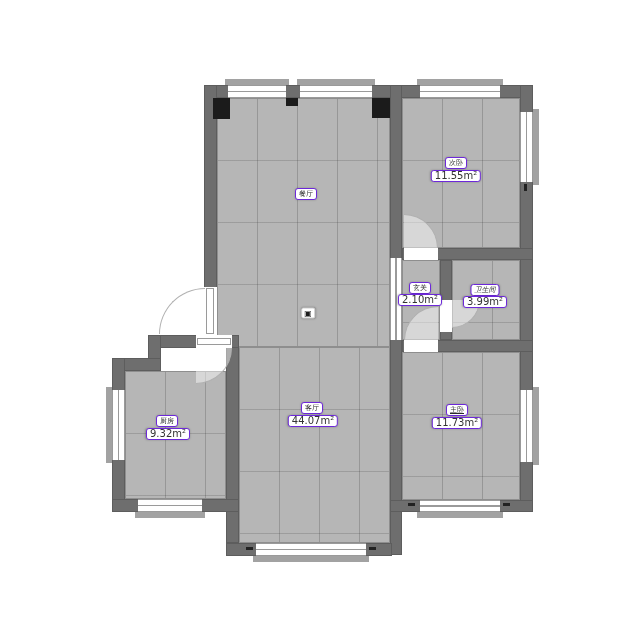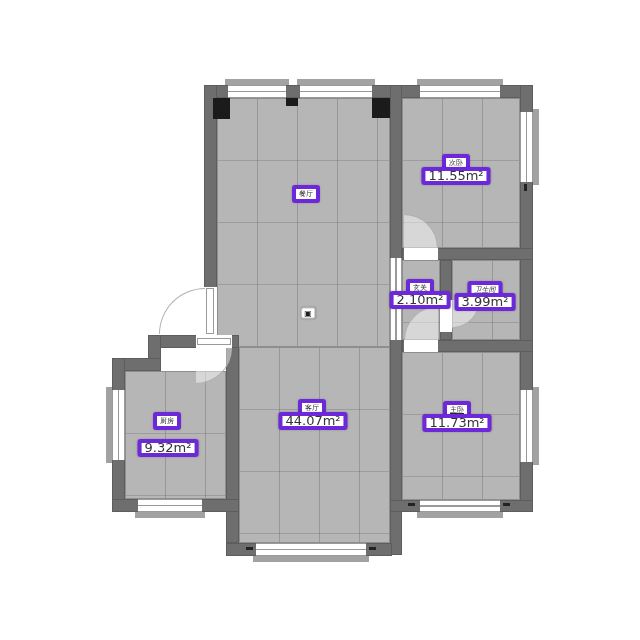--- a/index.html
+++ b/index.html
@@ -15,24 +15,24 @@
   .win-h{position:absolute;background:linear-gradient(to bottom,#9a9a9a 0 1px,#fff 1px 45%,#9a9a9a 45% 55%,#fff 55% calc(100% - 1px),#9a9a9a calc(100% - 1px) 100%);}
   .win-v{position:absolute;background:linear-gradient(to right,#9a9a9a 0 1px,#fff 1px 45%,#9a9a9a 45% 55%,#fff 55% calc(100% - 1px),#9a9a9a calc(100% - 1px) 100%);}
   .sill{position:absolute;background:#a2a2a2;}
   .opening{position:absolute;background:#ffffff;}
   .leaf{position:absolute;background:#ffffff;border:1px solid #9a9a9a;box-sizing:border-box;}
   .arc{position:absolute;box-sizing:border-box;background:rgba(255,255,255,0.45);border:0 solid #b0b0b0;}
   .arc-tl{border-radius:100% 0 0 0;border-top-width:1.5px;border-left-width:1.5px;}
   .arc-br{border-radius:0 0 100% 0;border-right-width:1.5px;border-bottom-width:1.5px;}
   .arc-tr{border-radius:0 100% 0 0;border-top-width:1.5px;border-right-width:1.5px;}
   .tick{position:absolute;background:#222;}
-  .pill{position:absolute;transform:translate(-50%,-50%);background:#ffffff;border:4px solid #6d28d9;
+  .pill{position:absolute;transform:translate(-50%,-50%);background:#ffffff;border:1px solid #6d28d9;
         border-radius:3px;padding:1px 3px;font-size:7px;line-height:8px;color:#2b2b2b;white-space:nowrap;
         box-shadow:0 0 2px rgba(0,0,0,0.25);}
-  .pill.area{font-size:13px;color:#333;}
+  .pill.area{font-size:10px;color:#333;}
   .marker{position:absolute;transform:translate(-50%,-50%);background:#fff;border:1px solid #cfcfcf;border-radius:2px;
         padding:0 2px;font-size:8px;line-height:9px;color:#1d1d1d;box-shadow:0 0 2px rgba(0,0,0,0.25);}
 </style>
 </head>
 <body>
 
 <div class="plan">
 
   <div class="floor" style="left:217px;top:98px;width:173px;height:249px;"></div>
   <div class="floor" style="left:239px;top:347px;width:151px;height:196px;"></div>
@@ -106,21 +106,21 @@
   <div class="opening" style="left:440px;top:300px;width:12px;height:32px;"></div>
   <div class="arc arc-br" style="left:452px;top:300px;width:28px;height:28px;"></div>
 
   <div class="pill" style="left:306px;top:194px;">餐厅</div>
   <div class="marker" style="left:308px;top:313px;">▣</div>
 
   <div class="pill" style="left:312px;top:408px;">客厅</div>
   <div class="pill area" style="left:313px;top:421px;">44.07m²</div>
 
   <div class="pill" style="left:167px;top:421px;">厨房</div>
-  <div class="pill area" style="left:168px;top:448px;">9.32m²</div>
+  <div class="pill area" style="left:168px;top:434px;">9.32m²</div>
 
   <div class="pill" style="left:420px;top:288px;">玄关</div>
   <div class="pill area" style="left:420px;top:300px;">2.10m²</div>
 
   <div class="pill" style="left:485px;top:290px;font-style:italic;">卫生间</div>
   <div class="pill area" style="left:485px;top:302px;">3.99m²</div>
 
   <div class="pill" style="left:456px;top:163px;">次卧</div>
   <div class="pill area" style="left:456px;top:176px;">11.55m²</div>
 

